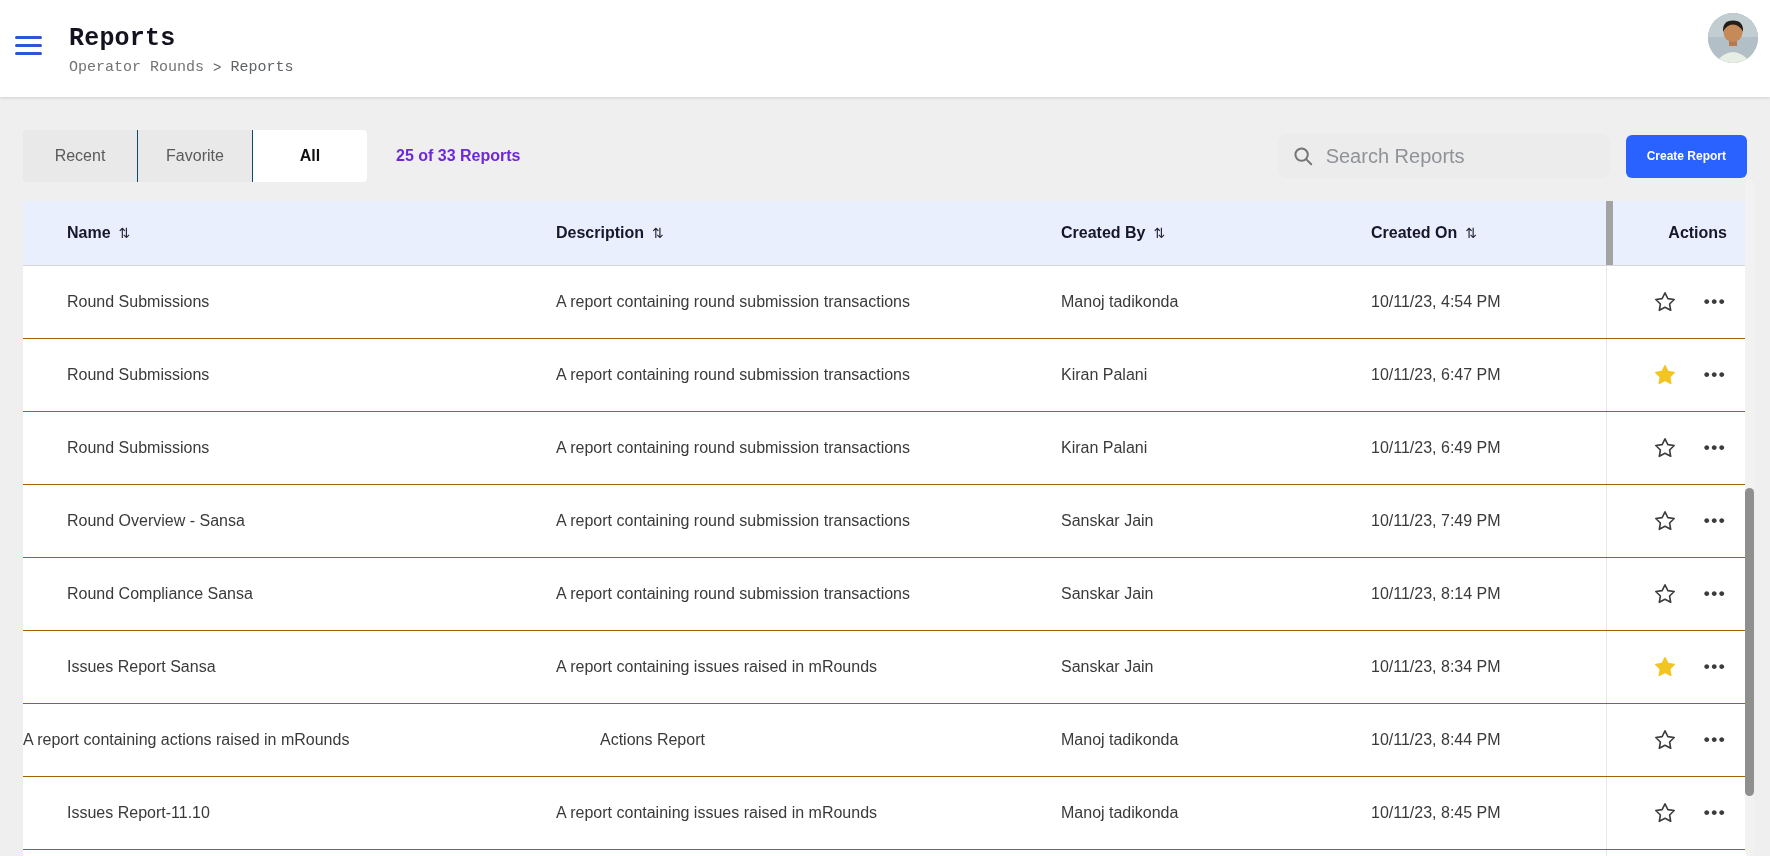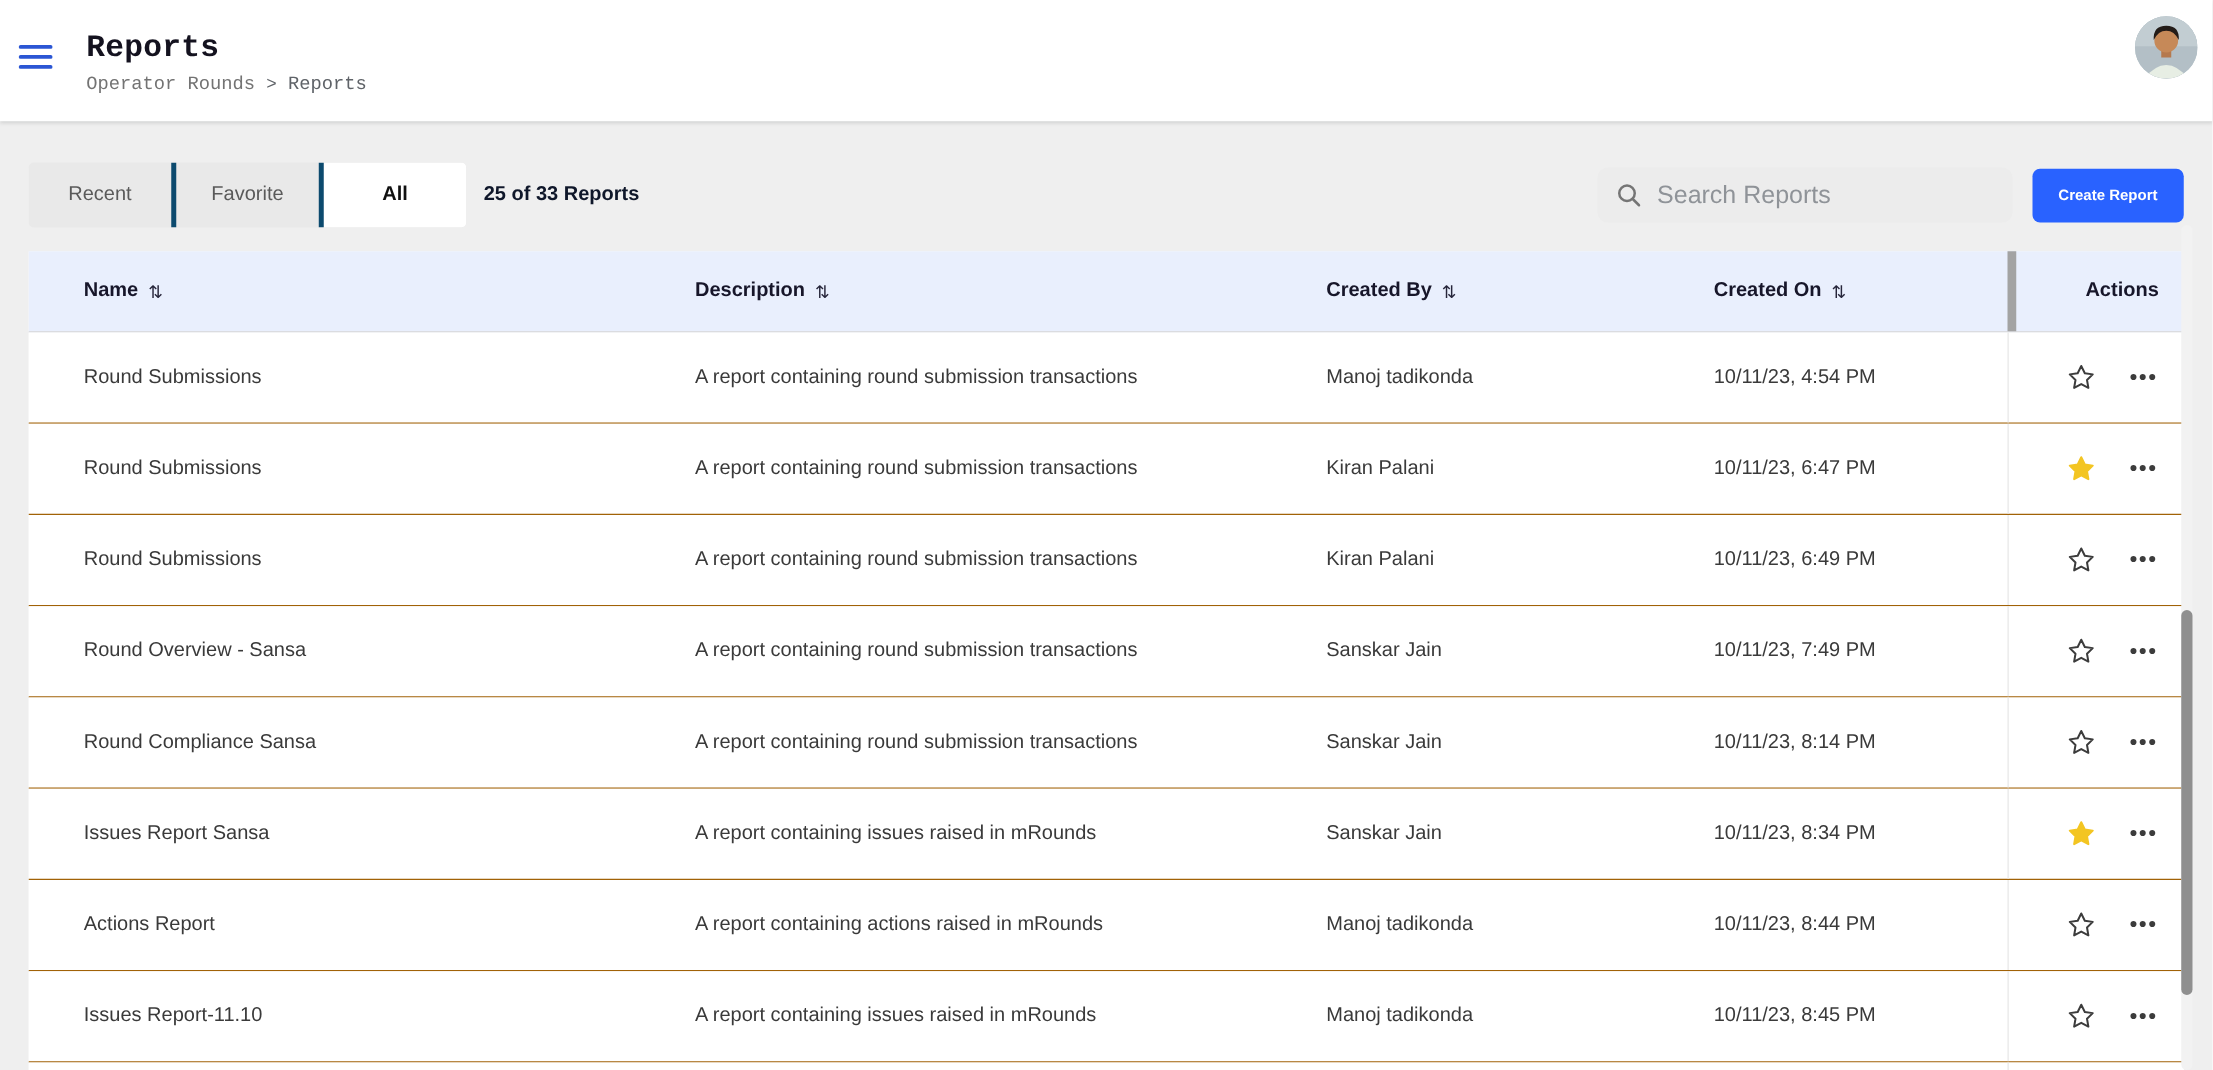--- a/index.html
+++ b/index.html
@@ -35,24 +35,24 @@
 
   
   .main { padding:33px 23px 0 23px; }
   .toolbar { display:flex; align-items:center; }
 
   .tabs { display:flex; background:#e9e9e9; border-radius:4px; overflow:hidden; height:52px; }
   .tab {
     width:114px; display:flex; align-items:center; justify-content:center;
     font-size:16px; color:#5a5a5a; cursor:pointer; user-select:none;
   }
-  .tab + .tab { border-left:4px solid #0c4a6e;justify-content:center; }
+  .tab + .tab { border-left:1px solid #0c4a6e;justify-content:center; }
   .tab.active { background:#ffffff; color:#101010; font-weight:700; }
 
-  .count { margin-left:14px; font-size:16px; font-weight:600; color:#0f172a; }
+  .count { margin-left:29px; font-size:16px; font-weight:600; color:#6d28d9; }
 
   .search-box {
     margin-left:auto; width:332px; height:44px; background:#ececec; border-radius:8px;
     display:flex; align-items:center; gap:11px; padding:0 15px; box-sizing:border-box;
   }
   .search-box svg { flex:0 0 auto; }
   .search-box input {
     border:none; outline:none; background:transparent; flex:1;
     font-size:20px; font-family:inherit; color:#333;
   }
@@ -266,22 +266,22 @@
     <div class="td td-actions">
       <button class="star-btn favorited">
         <svg class="star" width="24" height="24" viewBox="0 0 24 24">
           <polygon points="12,2.8 14.85,8.6 21.2,9.5 16.6,14 17.7,20.3 12,17.3 6.3,20.3 7.4,14 2.8,9.5 9.15,8.6"></polygon>
         </svg>
       </button>
       <button class="more-btn">•••</button>
     </div>
   </div>
           <div class="tr">
+    <div class="td">A report containing actions raised in mRounds</div>
     <div class="td td-name">Actions Report</div>
-    <div class="td">A report containing actions raised in mRounds</div>
     <div class="td">Manoj tadikonda</div>
     <div class="td">10/11/23, 8:44 PM</div>
     <div class="td td-actions">
       <button class="star-btn">
         <svg class="star" width="24" height="24" viewBox="0 0 24 24">
           <polygon points="12,2.8 14.85,8.6 21.2,9.5 16.6,14 17.7,20.3 12,17.3 6.3,20.3 7.4,14 2.8,9.5 9.15,8.6"></polygon>
         </svg>
       </button>
       <button class="more-btn">•••</button>
     </div>

